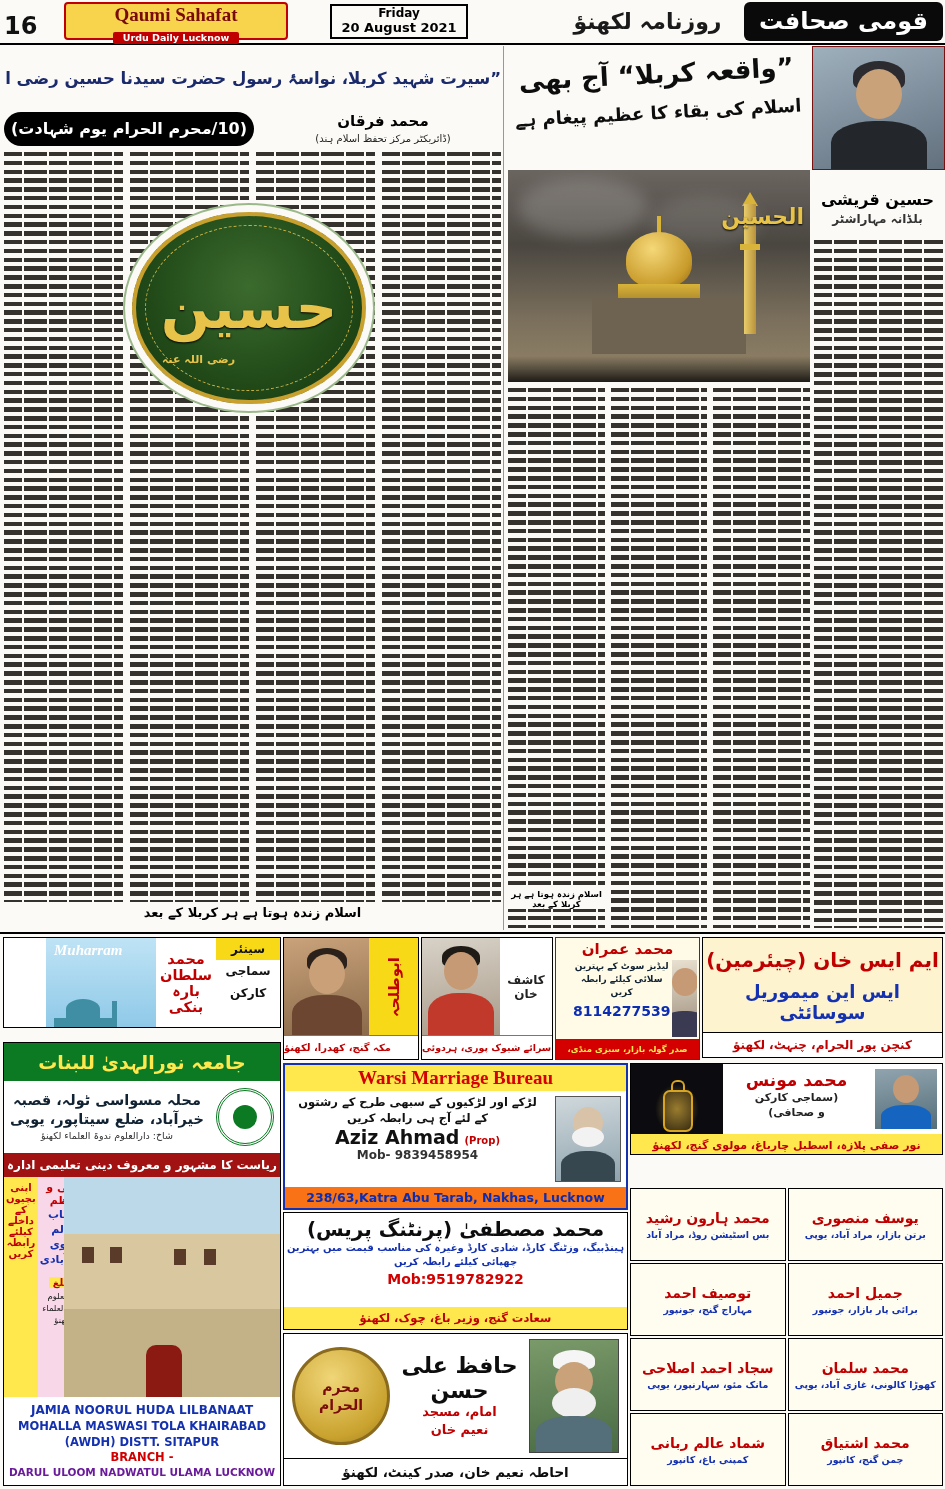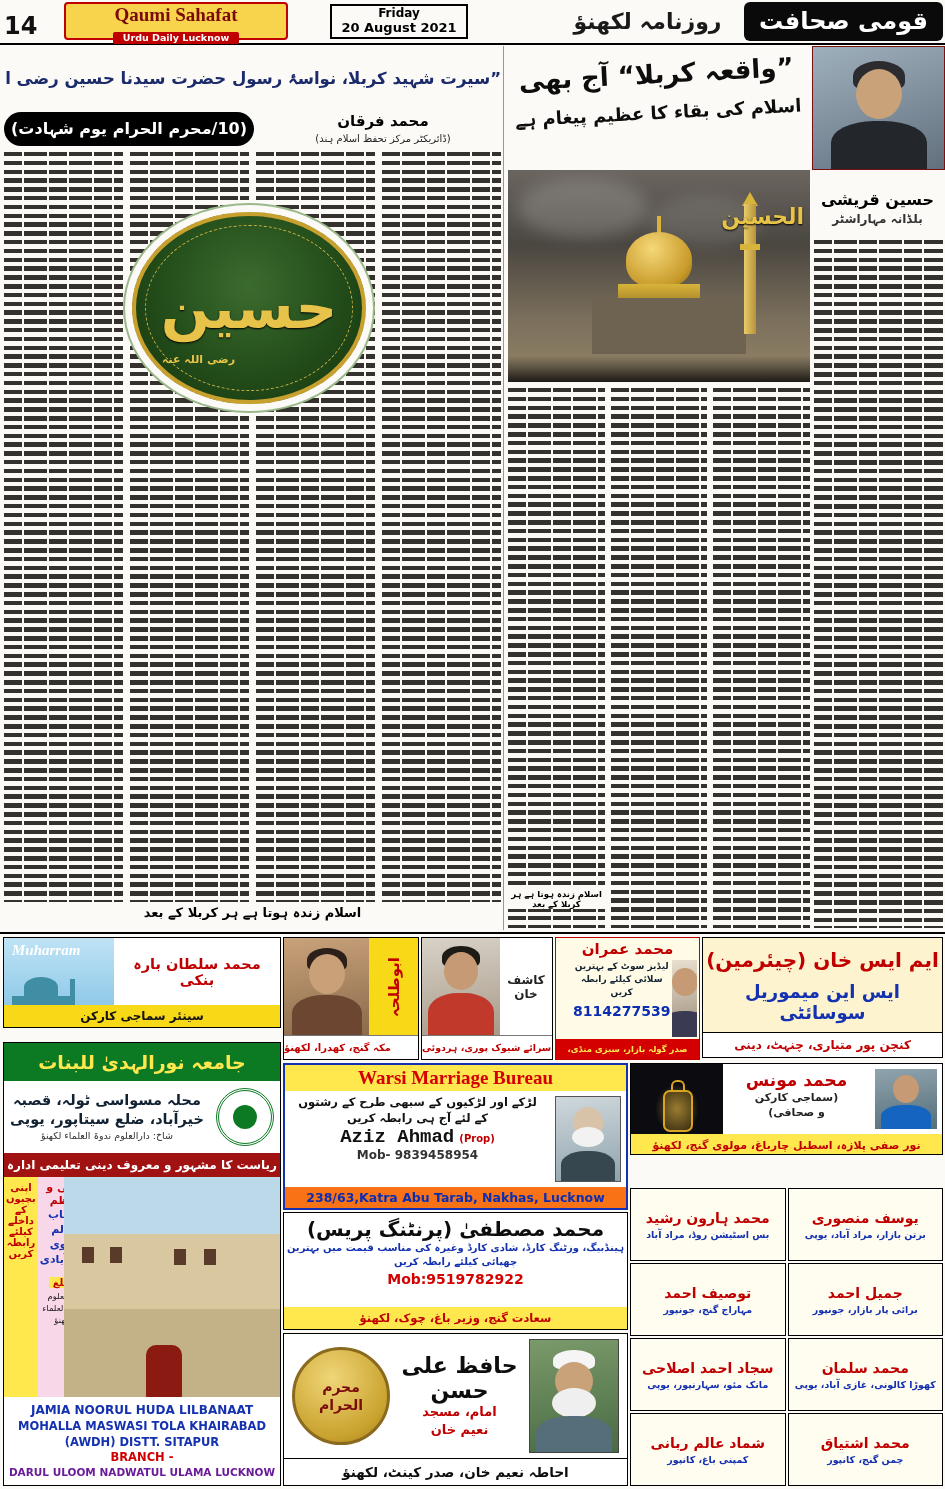--- a/index.html
+++ b/index.html
@@ -69,21 +69,21 @@
   #callig{position:absolute;right:6px;top:34px;color:#e8c34a;font-size:22px;font-weight:bold;text-shadow:0 1px 2px #000;}
   #cols-right{left:508px;top:388px;width:302px;height:540px;display:flex;gap:6px;}
   #col-far-right{left:814px;top:240px;width:129px;height:688px;display:flex;}
   #closing-right{left:508px;top:889px;width:97px;background:#fbfaf6;font-size:8.5px;font-weight:bold;text-align:center;}
 
   
   .ad{position:absolute;border:1px solid #000;background:#fff;box-sizing:border-box;overflow:hidden;}
   .strip{font-weight:bold;text-align:center;}
 
   
-  #ad-sultan{left:3px;top:937px;width:278px;height:91px;display:flex;flex-direction:column;}
+  #ad-sultan{left:3px;top:937px;width:278px;height:91px;display:flex;flex-direction:row;padding-left:42px;}
   #sultan-row{display:flex;flex:1;}
   #muh-img{width:110px;position:relative;background:linear-gradient(180deg,#bfe3f5,#8fc9e8);overflow:hidden;}
   #muh-title{position:absolute;left:8px;top:4px;color:#fff;font-family:"Liberation Serif",serif;font-style:italic;font-weight:bold;font-size:15px;}
   .mosque-dome{position:absolute;bottom:8px;left:20px;width:34px;height:20px;background:#3f8ea3;border-radius:50% 50% 0 0;}
   .mosque-base{position:absolute;bottom:0;left:8px;width:58px;height:9px;background:#3f8ea3;}
   .mosque-min{position:absolute;bottom:0;left:66px;width:5px;height:26px;background:#3f8ea3;}
   #sultan-name{flex:1;display:flex;align-items:center;justify-content:center;color:#c00000;font-weight:bold;font-size:14.5px;padding:0 4px;text-align:center;}
   #sultan-role{height:22px;background:#f7d917;color:#111;font-size:12px;line-height:22px;}
 
   
@@ -139,21 +139,21 @@
   .j-en-blue{color:#1431b0;font-weight:bold;font-size:12px;line-height:16px;}
   .j-en-red{color:#d00000;font-weight:bold;font-size:11.5px;line-height:15px;}
   .j-en-purple{color:#6a1b9a;font-weight:bold;font-size:10.5px;line-height:15px;}
 
   
   #ad-warsi{left:283px;top:1063px;width:345px;height:147px;border:2px solid #1431b0;display:flex;flex-direction:column;}
   #w-head{height:26px;background:#ffe84d;color:#d40000;font-family:"Liberation Serif",serif;font-weight:bold;font-size:19px;text-align:center;line-height:26px;}
   #w-body{flex:1;display:flex;}
   #w-txt{flex:1;text-align:center;padding-top:3px;}
   .w-u{font-size:11.5px;font-weight:bold;color:#111;line-height:16px;}
-  #w-name{font-size:19px;font-weight:bold;color:#111;margin-top:3px;font-family:Liberation Mono, monospace;}
+  #w-name{font-size:19px;font-weight:bold;color:#111;margin-top:3px;}
   #w-prop{font-size:10px;font-weight:bold;color:#c00000;}
   #w-phone{font-size:12px;font-weight:bold;color:#333;}
   #w-photo{width:64px;height:84px;margin:5px;border:1px solid #555;background:linear-gradient(170deg,#cfd8dc,#90a4ae);position:relative;overflow:hidden;}
   #w-addr{height:22px;background:#f97316;color:#0b2db3;font-size:12.5px;line-height:22px;}
 
   
   #ad-moonis{left:630px;top:1063px;width:313px;height:92px;display:flex;flex-direction:column;}
   #m-row{flex:1;display:flex;}
   #m-img{width:92px;background:#0c0c10;position:relative;overflow:hidden;}
   .lantern-body{position:absolute;left:32px;top:26px;width:26px;height:38px;border:2px solid #d9a520;border-radius:7px;background:rgba(217,165,32,.25);}
@@ -189,21 +189,21 @@
   .h-role{color:#c00000;font-size:13px;font-weight:bold;line-height:18px;}
   #h-photo{width:88px;height:112px;margin:4px 8px;border:1px solid #444;background:linear-gradient(170deg,#7a9a6a,#4a6a44);position:relative;overflow:hidden;}
   #h-addr{height:26px;border-top:1px solid #000;color:#0d0d0d;font-size:13.5px;line-height:26px;}
 </style>
 </head>
 <body>
 
 <div class="page">
 
   <header class="abs" id="masthead">
-    <div class="abs" id="page-num">14</div>
+    <div class="abs" id="page-num">16</div>
     <div class="abs" id="logo-box">
       <div id="logo-title">Qaumi Sahafat</div>
       <div id="logo-sub">Urdu Daily Lucknow</div>
     </div>
     <div class="abs" id="date-box">
       <div id="date-day">Friday</div>
       <div id="date-full">20 August 2021</div>
     </div>
     <div class="abs rtl c" id="edition">روزنامہ لکھنؤ</div>
     <div class="abs rtl c" id="brand">قومی صحافت</div>
@@ -323,21 +323,21 @@
         <div class="ph-head" style="top:8px;width:26px;height:28px;background:#c69a74;"></div>
         <div class="ph-torso" style="width:46px;height:26px;background:#3a3a52;"></div>
       </div>
     </div>
     <div id="imran-addr" class="strip rtl">صدر گولہ بازار، سبزی منڈی، لکھنؤ</div>
   </div>
 
   <div class="ad" id="ad-mskhan">
     <div id="mskhan-l1" class="rtl">ایم ایس خان (چیئرمین)</div>
     <div id="mskhan-l2" class="rtl">ایس این میموریل سوسائٹی</div>
-    <div id="mskhan-addr" class="strip rtl">کنچن پور متیاری، چنہٹ، دینی</div>
+    <div id="mskhan-addr" class="strip rtl">کنچن پور الحرام، چنہٹ، لکھنؤ</div>
   </div>
 
   <div class="ad" id="ad-jamia">
     <div id="j-head" class="rtl">جامعہ نورالہدیٰ للبنات</div>
     <div id="j-info">
       <div id="j-logo"></div>
       <div id="j-lines">
         <div class="j-l rtl">محلہ مسواسی ٹولہ، قصبہ</div>
         <div class="j-l rtl">خیرآباد، ضلع سیتاپور، یوپی</div>
         <div id="j-branch" class="rtl">شاخ: دارالعلوم ندوۃ العلماء لکھنؤ</div>

